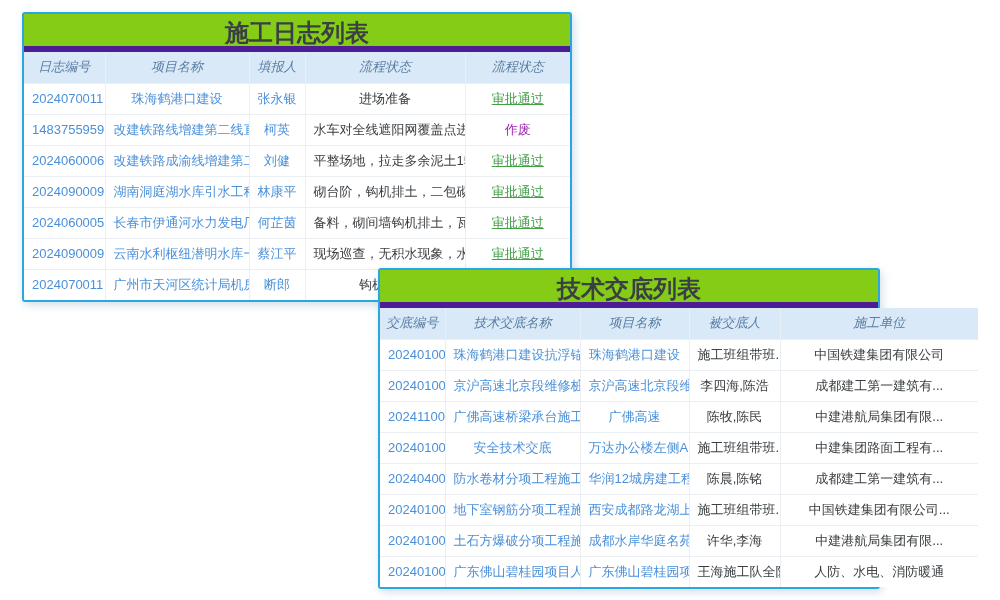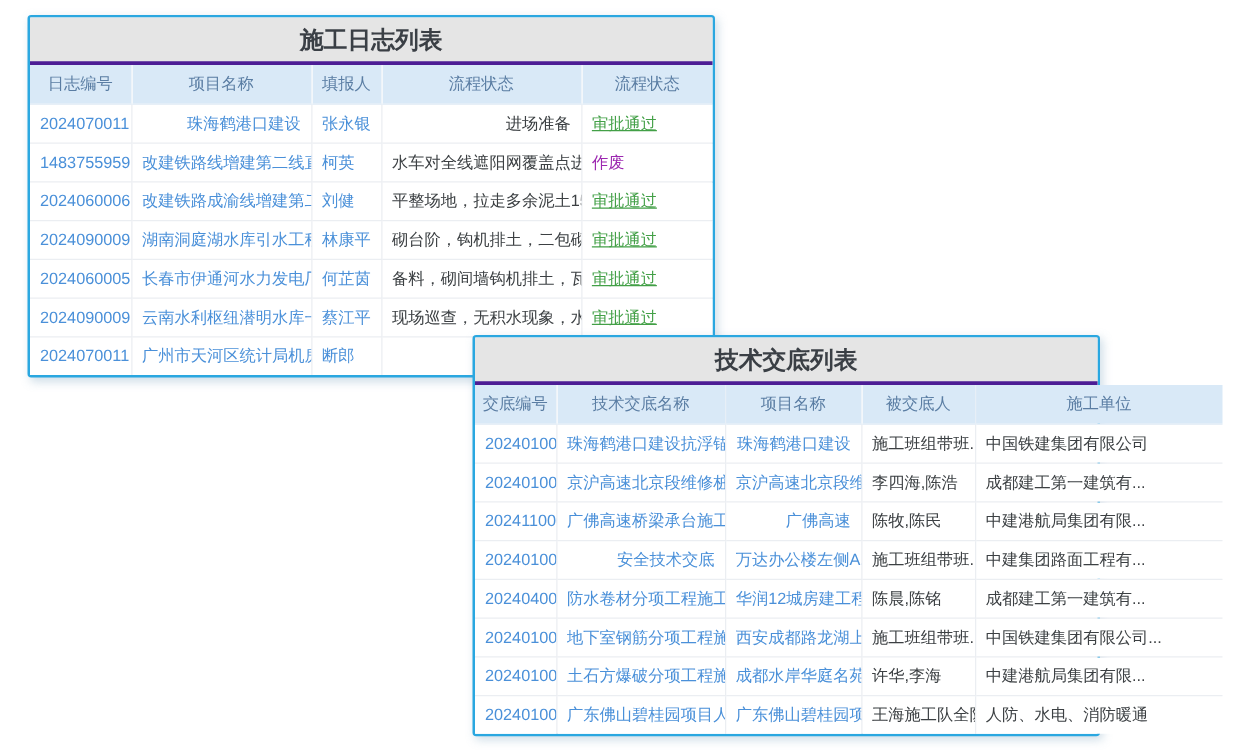--- a/index.html
+++ b/index.html
@@ -18,25 +18,25 @@
     border-radius: 3px;
     box-shadow: 2px 3px 8px rgba(120,160,190,0.35);
   }
   #log-panel { left: 22px; top: 12px; width: 550px; z-index: 1; }
   #disclosure-panel { left: 378px; top: 268px; width: 502px; z-index: 2; }
 
   .panel-title {
     height: 38px;
     line-height: 38px;
     text-align: center;
-    font-size: 19px;
+    font-size: 24px;
     font-weight: bold;
     color: #3a3f45;
-    background: #e5e5e5;
-    border-bottom: 3px solid #4c1d95;
+    background: #84cc16;
+    border-bottom: 6px solid #4c1d95;
   }
   table {
     width: 100%;
     border-collapse: collapse;
     table-layout: fixed;
     font-size: 13px;
   }
   th {
     background: var(--header-bg, #d9e9f7);
     color: var(--header-text, #5a7da3);
@@ -51,26 +51,26 @@
     height: 31px;
     padding: 0 8px;
     white-space: nowrap;
     overflow: hidden;
     color: #3c4043;
     border: 1px solid #ebeef2;
     background: #ffffff;
   }
   th:first-child, td:first-child { border-left: none; }
   th:last-child,  td:last-child  { border-right: none; }
-  thead th { border-top: none; }
+  thead th { border-top: none; font-style: italic; }
   tbody tr:last-child td { border-bottom: none; }
 
   .c-link   { color: var(--link-color, #4a90d9); cursor: pointer; }
-  .c-center { }
-  .c-left   { text-align: right; }
+  .c-center { text-align: center; }
+  .c-left   { text-align: center; }
   .status-approved { color: var(--status-approved, #43a047); text-decoration: underline; }
   .status-void     { color: var(--status-void, #9c27b0); }
 </style>
 </head>
 <body>
 
 <div class="panel" id="log-panel">
   <div class="panel-title">施工日志列表</div>
   <table>
     <colgroup>

